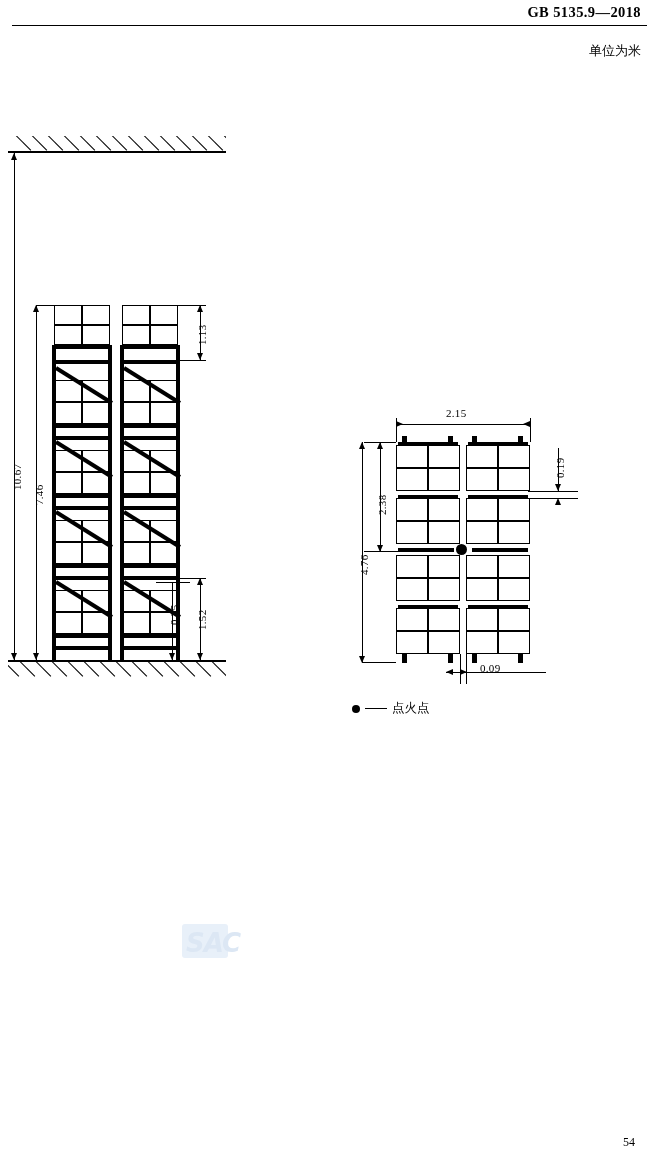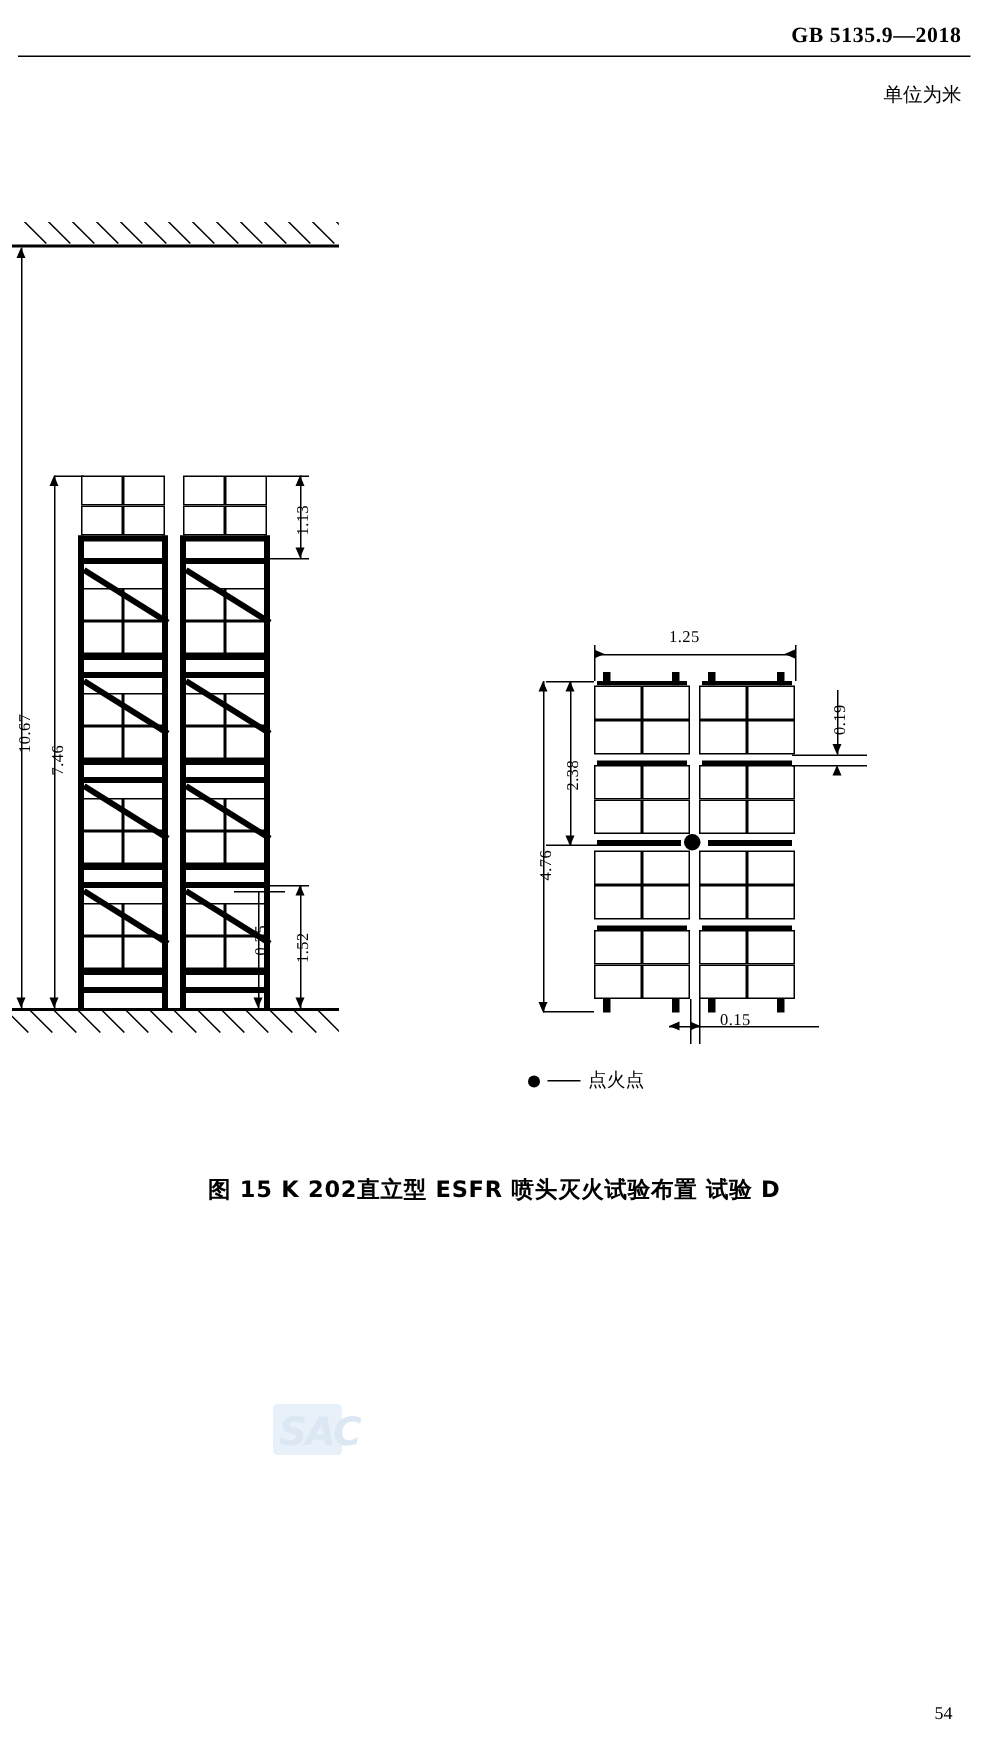--- a/index.html
+++ b/index.html
@@ -4,21 +4,21 @@
 <style>
   html,body{margin:0;padding:0;}
   body{
     width:659px;height:1168px;
     background:#ffffff;
     font-family:"Liberation Serif", serif;
     color:#000;
     position:relative;
     overflow:hidden;
   }
-  .page{position:absolute;inset:0;margin-top:12px;}
+  .page{position:absolute;inset:0;}
 
   
   .hdr{
     position:absolute;top:4px;right:18px;
     font-family:"Liberation Serif", serif;
     font-size:14.5px;letter-spacing:.4px;white-space:nowrap;
   }
   .hdr b{font-weight:bold;}
   .hdr-rule{
     position:absolute;top:25px;left:12px;right:12px;
@@ -359,21 +359,21 @@
       <div class="post" style="left:122px;top:254px;width:5px;height:9px;"></div>
       <div class="post" style="left:168px;top:254px;width:5px;height:9px;"></div>
     </div>
 
     <div>
       <div class="ln vline" style="left:46px;top:18px;height:24px;"></div>
       <div class="ln vline" style="left:180px;top:18px;height:24px;"></div>
       <div class="ln hline" style="left:46px;top:24px;width:134px;"></div>
       <div class="arw arw-rt" style="left:46px;top:21px;"></div>
       <div class="arw arw-lf" style="left:173px;top:21px;"></div>
-      <div class="dimh" style="left:96px;top:7px;">1.25</div>
+      <div class="dimh" style="left:96px;top:7px;">2.15</div>
     </div>
 
     <div>
       <div class="ln vline" style="left:30px;top:42px;height:110px;"></div>
       <div class="arw arw-up" style="left:27px;top:42px;"></div>
       <div class="arw arw-dn" style="left:27px;top:145px;"></div>
       <div class="ln hline" style="left:14px;top:42px;width:32px;"></div>
       <div class="ln hline" style="left:14px;top:151px;width:34px;"></div>
       <div class="dimv" style="left:26px;top:115px;">2.38</div>
     </div>
@@ -394,30 +394,27 @@
       <div class="arw arw-up" style="left:205px;top:98px;"></div>
       <div class="dimv" style="left:204px;top:78px;">0.19</div>
     </div>
 
     <div>
       <div class="ln vline" style="left:110px;top:254px;height:30px;"></div>
       <div class="ln vline" style="left:116px;top:254px;height:30px;"></div>
       <div class="ln hline" style="left:96px;top:272px;width:100px;"></div>
       <div class="arw arw-lf" style="left:96px;top:269px;"></div>
       <div class="arw arw-rt" style="left:110px;top:269px;"></div>
-      <div class="dimh" style="left:130px;top:262px;">0.15</div>
+      <div class="dimh" style="left:130px;top:262px;">0.09</div>
     </div>
   </div>
 
   <div class="legend">
     <span class="dot"></span>
     <span class="dash"></span>
     <span>点火点</span>
   </div>
 
-  <div class="caption">
-    <span>图 15   K 202直立型 ESFR 喷头灭火试验布置 试验 D</span>
-  </div>
 
   <div class="watermark">SAC</div>
 
   <div class="pagenum">54</div>
 </div>
 
 </body></html>

